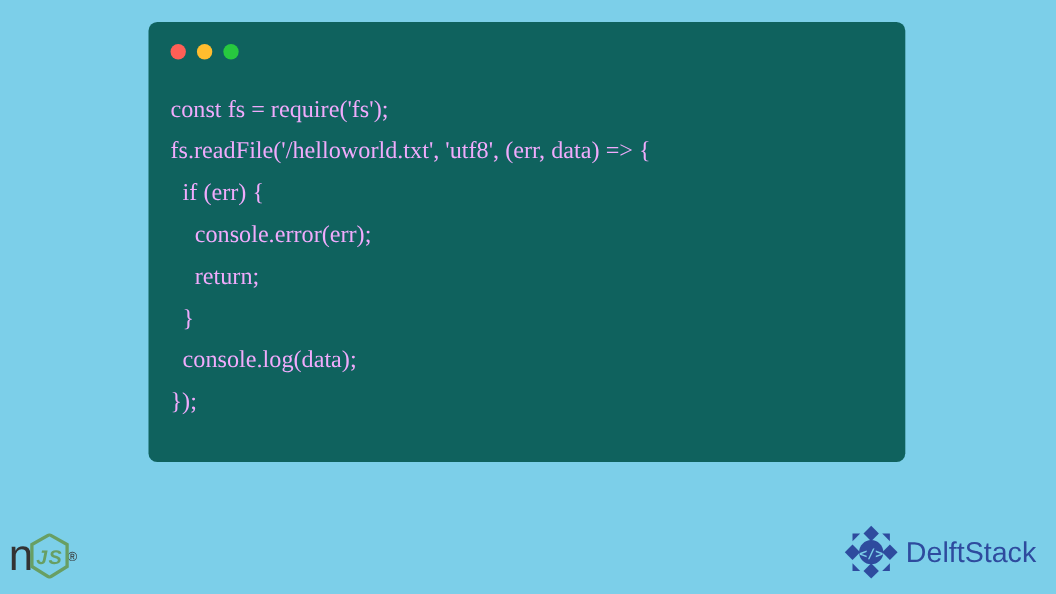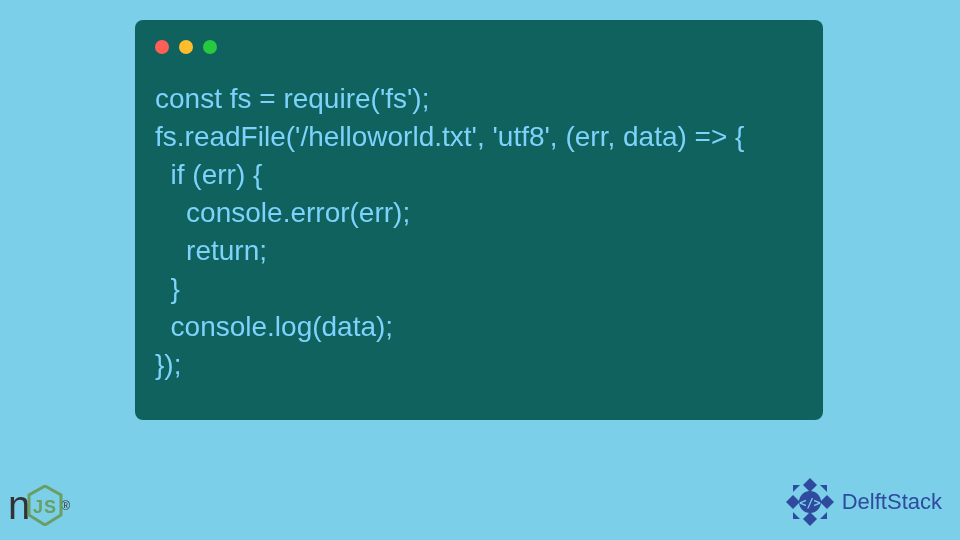--- a/index.html
+++ b/index.html
@@ -35,23 +35,23 @@
       border-radius: 50%;
     }
     .dot-red { background: #FF5F56; }
     .dot-yellow { background: #FFBD2E; }
     .dot-green { background: #27C93F; }
     .code-content {
       position: absolute;
       top: 60px;
       left: 20px;
       right: 20px;
-      color: #7dd3fc;
-      font-family: Liberation Sans, sans-serif;
-      font-size: 28px;
+      color: #f0abfc;
+      font-family: Liberation Serif, serif;
+      font-size: 22px;
       line-height: 38px;
       white-space: pre;
     }
     .logos {
       position: absolute;
       bottom: 12px;
       left: 0;
       right: 0;
       display: flex;
       justify-content: space-between;
@@ -68,34 +68,35 @@
       letter-spacing: 1px;
     }
     .hexagon {
       width: 36px;
       height: 41px;
       position: relative;
       display: inline-flex;
       align-items: center;
       justify-content: center;
       margin: 0 -4px;
+      font-style: italic;
     }
     .delftstack-logo {
       display: flex;
       align-items: center;
       gap: 6px;
     }
     .delftstack-icon {
       width: 52px;
       height: 52px;
       position: relative;
     }
     .delftstack-text {
       font-family: Arial, sans-serif;
-      font-size: 22px;
+      font-size: 26px;
       font-weight: 400;
       color: #2E4B9E;
     }
   </style>
 </head>
 <body>
 
 <div class="code-window">
   <div class="window-dots">
     <div class="dot dot-red"></div>

